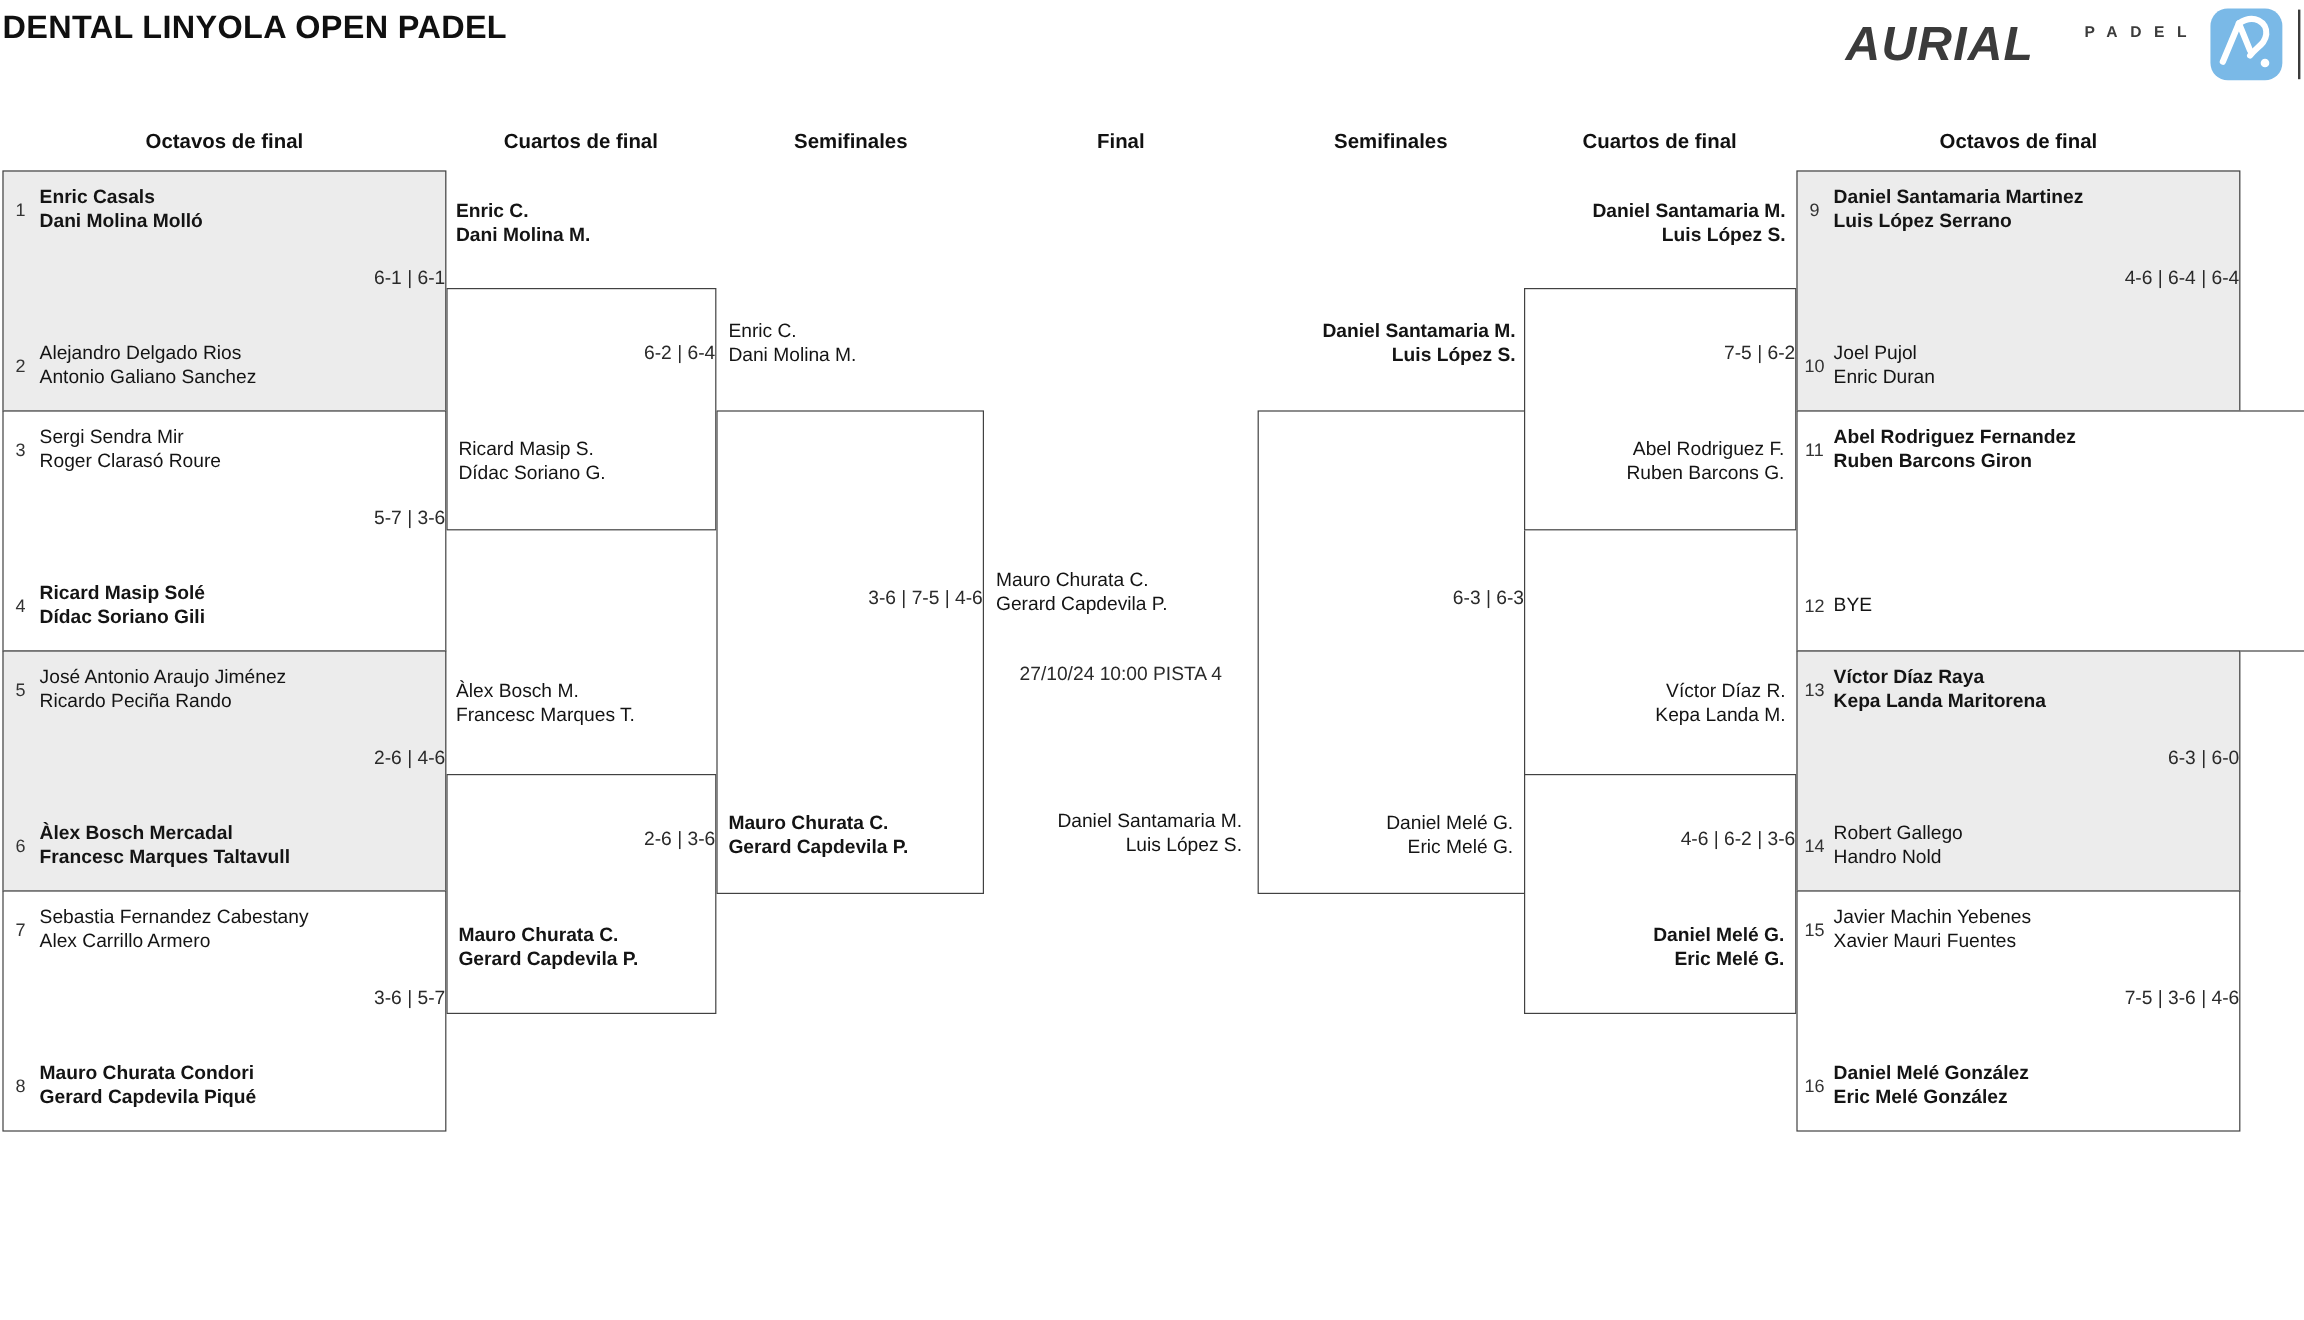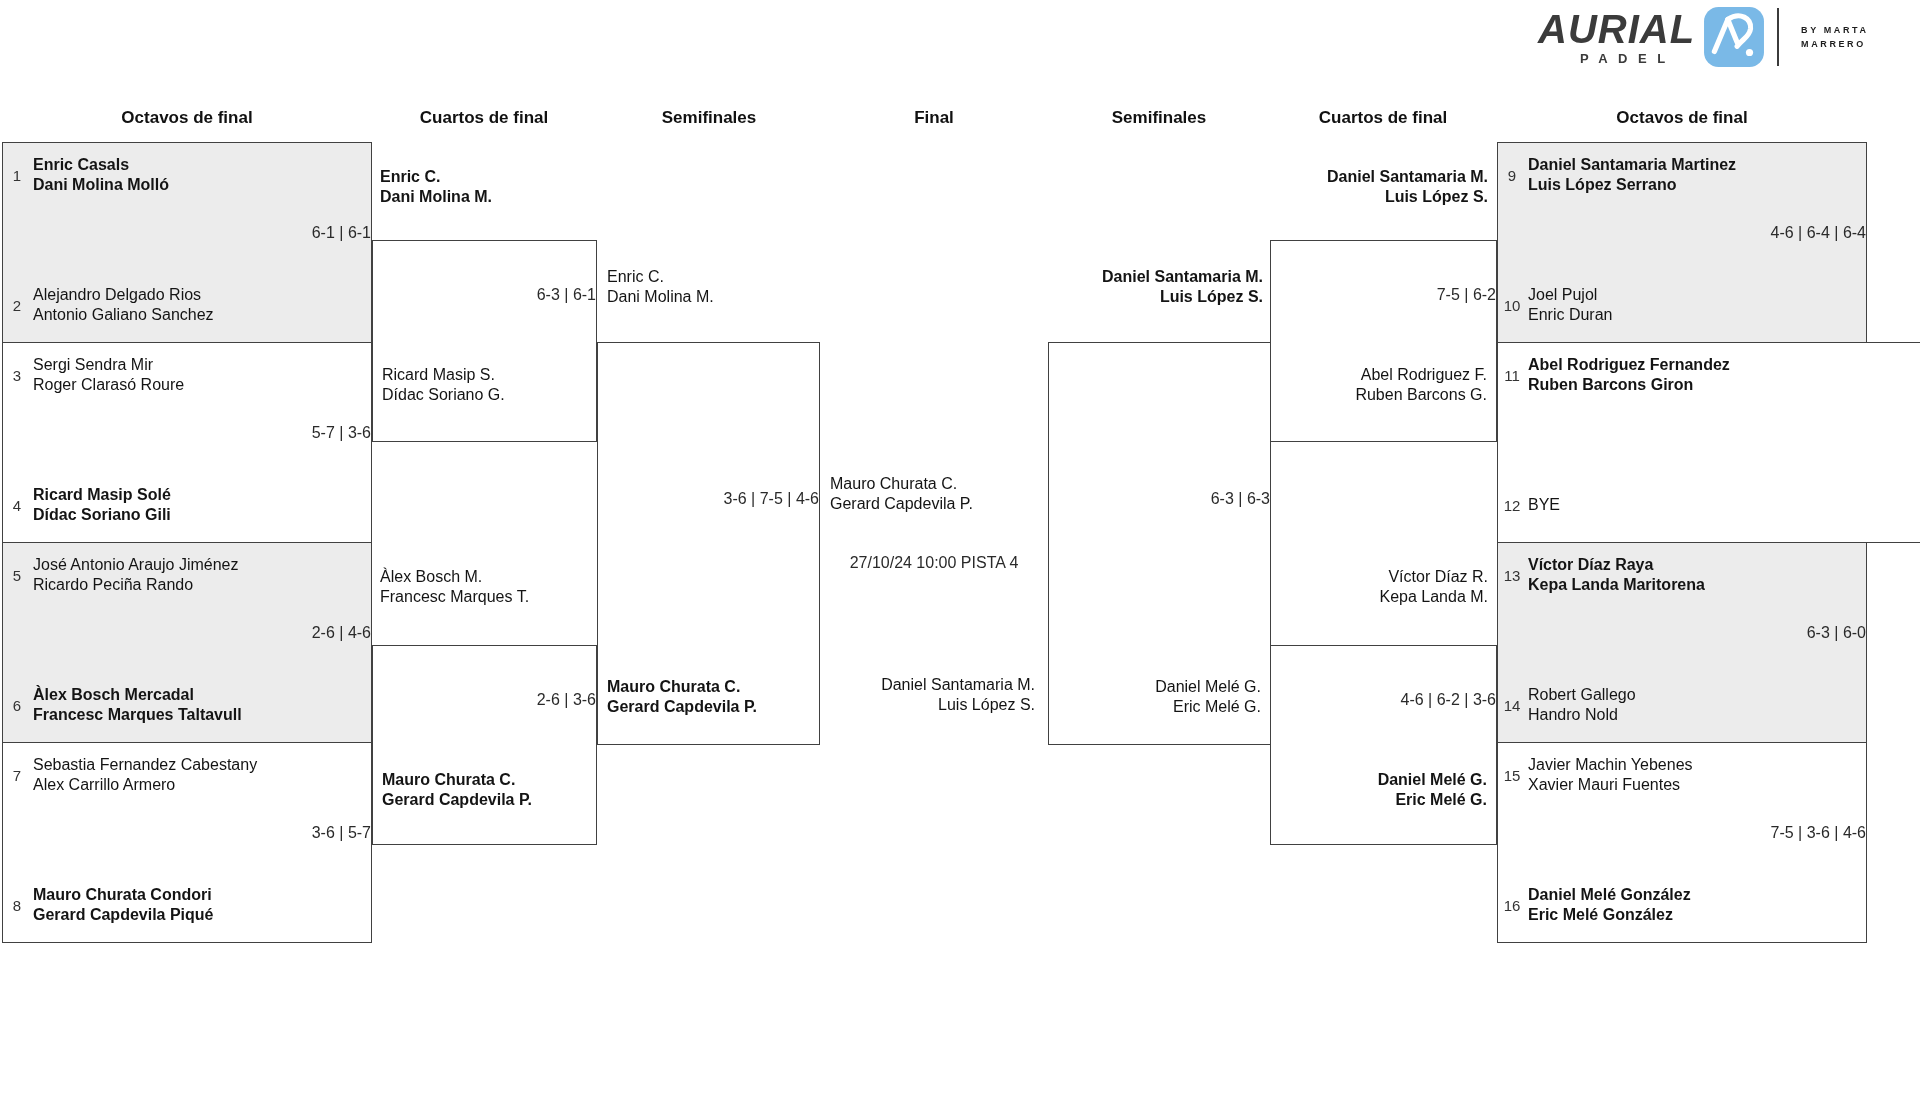--- a/index.html
+++ b/index.html
@@ -6,21 +6,21 @@
   .canvas{
     position:relative;width:1920px;height:1100px;background:#fff;overflow:hidden;
     font-family:"Liberation Sans",sans-serif;color:#141414;
   }
   
   .title-block{position:absolute;left:2px;top:8px;}
   .title{font-size:27px;font-weight:700;letter-spacing:.3px;color:#101010;line-height:31px;}
   .subtitle{font-size:24px;font-weight:700;color:#101010;line-height:29px;margin-top:2px;}
   
   .logo{position:absolute;left:1538px;top:6px;display:flex;align-items:center;}
-  .logo-textcol{display:flex;flex-direction:column;align-items:flex-start;}
+  .logo-textcol{display:flex;align-items:flex-start;}
   .logo-brand{font-size:40px;font-weight:700;font-style:italic;color:#3b3b3b;line-height:40px;letter-spacing:1px;}
   .logo-brand-sub{font-size:13px;font-weight:700;color:#3b3b3b;letter-spacing:10.5px;padding-left:42px;margin-top:2px;}
   .logo-icon{width:62px;height:62px;margin-left:8px;flex:none;}
   .logo-divider{width:2px;height:58px;background:#3b3b3b;margin:0 10px 0 12px;flex:none;}
   .logo-byline{display:flex;flex-direction:column;gap:1px;}
   .logo-byline div{font-size:9px;font-weight:700;letter-spacing:2.6px;color:#1d1d1d;line-height:13px;white-space:nowrap;margin-left:12px;}
   
   .round-header{position:absolute;top:108px;transform:translateX(-50%);font-size:17px;font-weight:600;color:#111;white-space:nowrap;}
   
   .box{position:absolute;border:1px solid #414141;box-sizing:border-box;background:#fff;}
@@ -39,20 +39,21 @@
   
   .final-team{position:absolute;}
   .final-date{position:absolute;text-align:center;font-size:16px;color:#2a2a2a;line-height:20px;}
 </style>
 </head>
 <body>
 
 <div class="canvas">
 
   <div class="title-block">
+    <div class="title">DENTAL LINYOLA OPEN PADEL</div>
   </div>
 
   <div class="logo">
     <div class="logo-textcol">
       <div class="logo-brand">AURIAL</div>
       <div class="logo-brand-sub">PADEL</div>
     </div>
     <svg class="logo-icon" viewBox="0 0 60 60" xmlns="http://www.w3.org/2000/svg">
       <rect x="1" y="1" width="58" height="58" rx="14" fill="#7ab9e7"></rect>
       <path d="M11 44 L24 13 L33 35" fill="none" stroke="#fff" stroke-width="5" stroke-linecap="round" stroke-linejoin="round"></path>
@@ -144,21 +145,21 @@
         <span class="line">Gerard Capdevila Piqué</span>
       </span>
     </div>
   </div>
 
   <div class="adv-label winner" style="left:380px;top:167px">
     <span class="line">Enric C.</span>
     <span class="line">Dani Molina M.</span>
   </div>
   <div class="box" style="left:372px;top:240px;width:225px;height:202px">
-    <div class="score" style="top:44px">6-3 | 6-1</div>
+    <div class="score" style="top:44px">6-2 | 6-4</div>
     <div class="inner-team left-al" style="top:124px">
       <span class="line">Ricard Masip S.</span>
       <span class="line">Dídac Soriano G.</span>
     </div>
   </div>
 
   <div class="adv-label" style="left:380px;top:567px">
     <span class="line">Àlex Bosch M.</span>
     <span class="line">Francesc Marques T.</span>
   </div>

